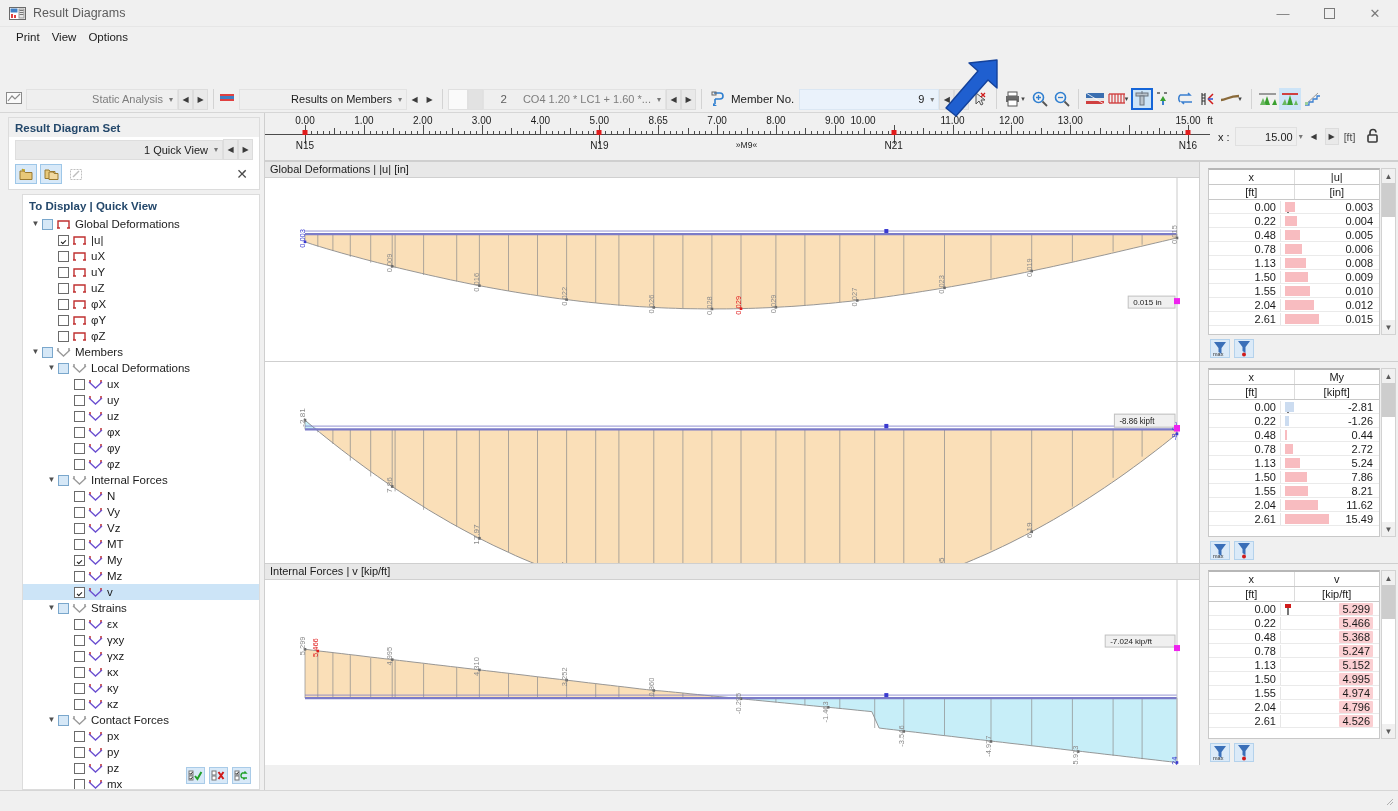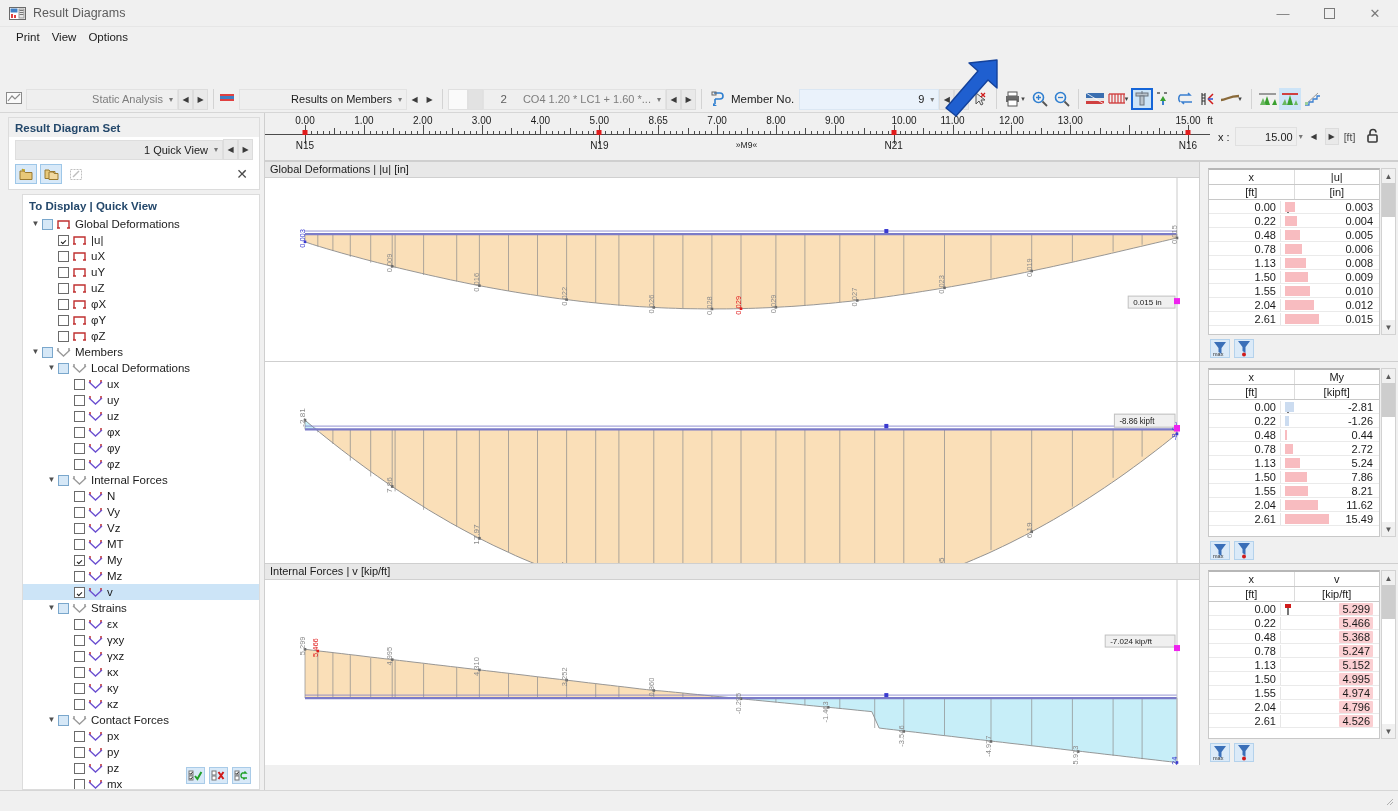--- a/index.html
+++ b/index.html
@@ -917,21 +917,21 @@
             <div class="rtick-lbl" style="left:40px;">0.00</div>
             <div class="rtick-lbl" style="left:98.86666666666667px;">1.00</div>
             <div class="rtick-lbl" style="left:157.73333333333335px;">2.00</div>
             <div class="rtick-lbl" style="left:216.60000000000002px;">3.00</div>
             <div class="rtick-lbl" style="left:275.4666666666667px;">4.00</div>
             <div class="rtick-lbl" style="left:334.3333333333333px;">5.00</div>
             <div class="rtick-lbl" style="left:393.20000000000005px;">8.65</div>
             <div class="rtick-lbl" style="left:452.06666666666666px;">7.00</div>
             <div class="rtick-lbl" style="left:510.93333333333334px;">8.00</div>
             <div class="rtick-lbl" style="left:569.8px;">9.00</div>
-            <div class="rtick-lbl" style="left:639px;">10.00</div>
+            <div class="rtick-lbl" style="left:598px;">10.00</div>
             <div class="rtick-lbl" style="left:687.5333333333333px;">11.00</div>
             <div class="rtick-lbl" style="left:746.4000000000001px;">12.00</div>
             <div class="rtick-lbl" style="left:805.2666666666667px;">13.00</div>
             <div class="rtick-lbl" style="left:923px;">15.00</div>
             <div class="rtick-lbl" style="left:945px;">ft</div>
             <div class="rnodemark" style="left:40px;"></div>
             <div class="rnodetick" style="left:40px;"></div>
             <div class="rnodelbl" style="left:40px;">N15</div>
             <div class="rnodemark" style="left:334.3333333333333px;"></div>
             <div class="rnodetick" style="left:334.3333333333333px;"></div>

